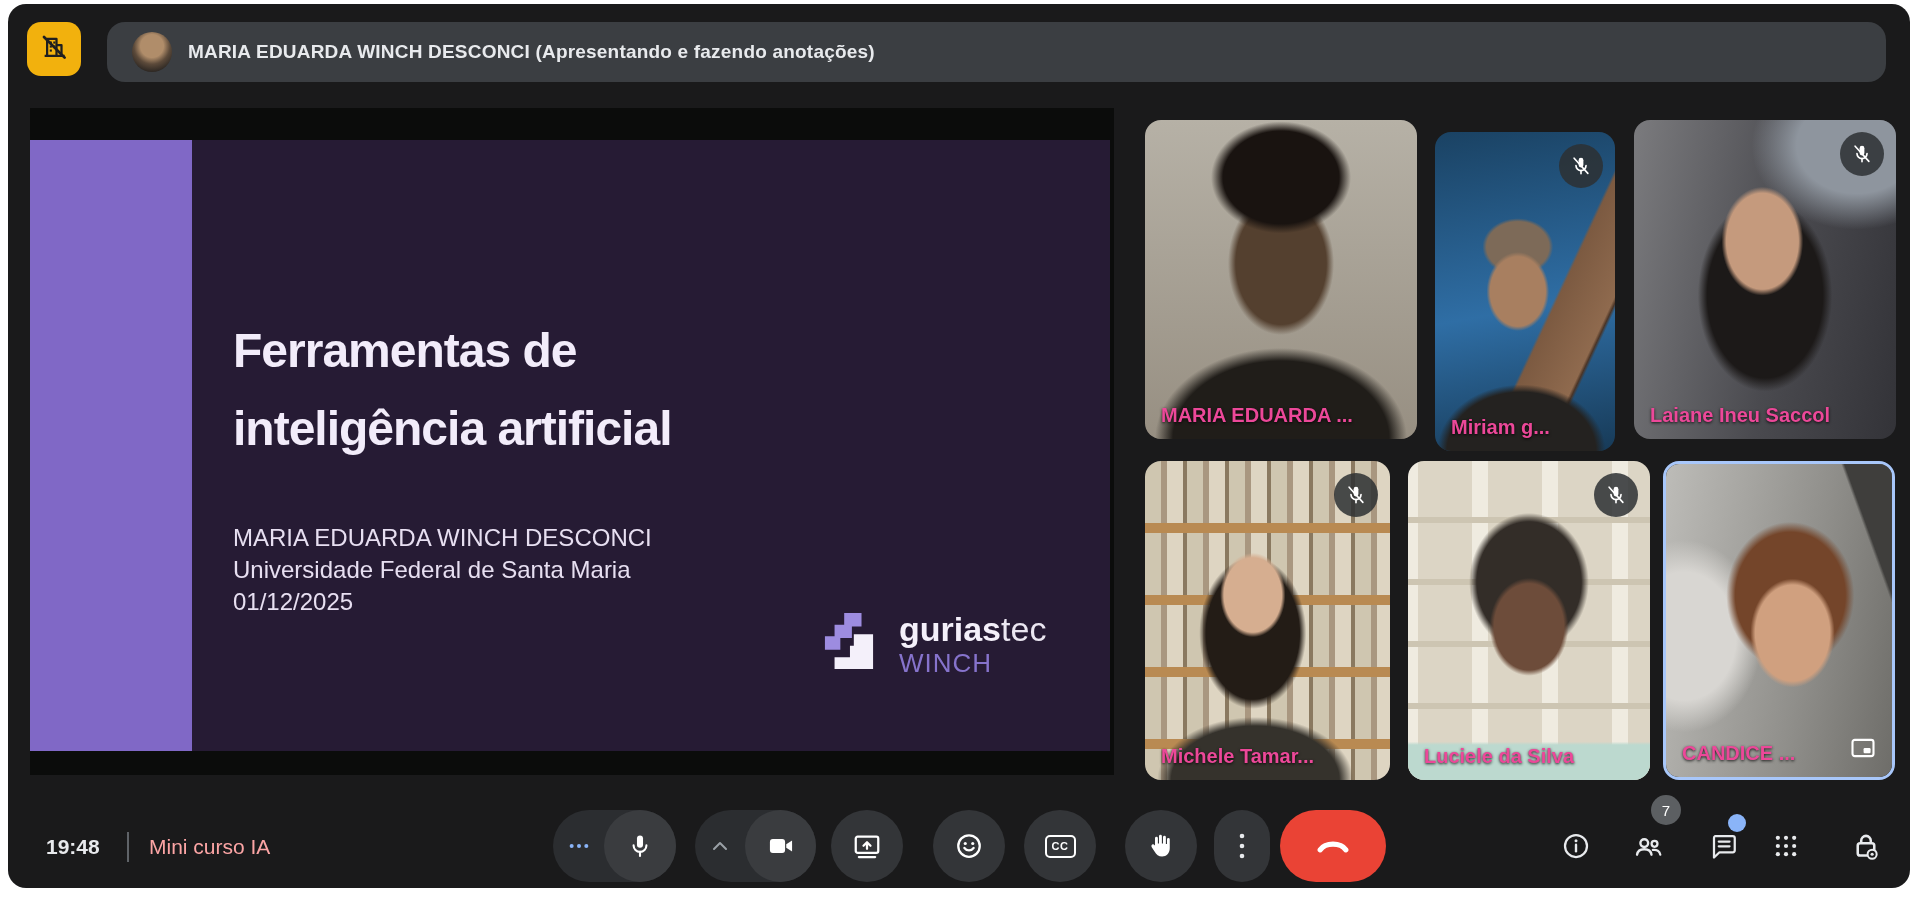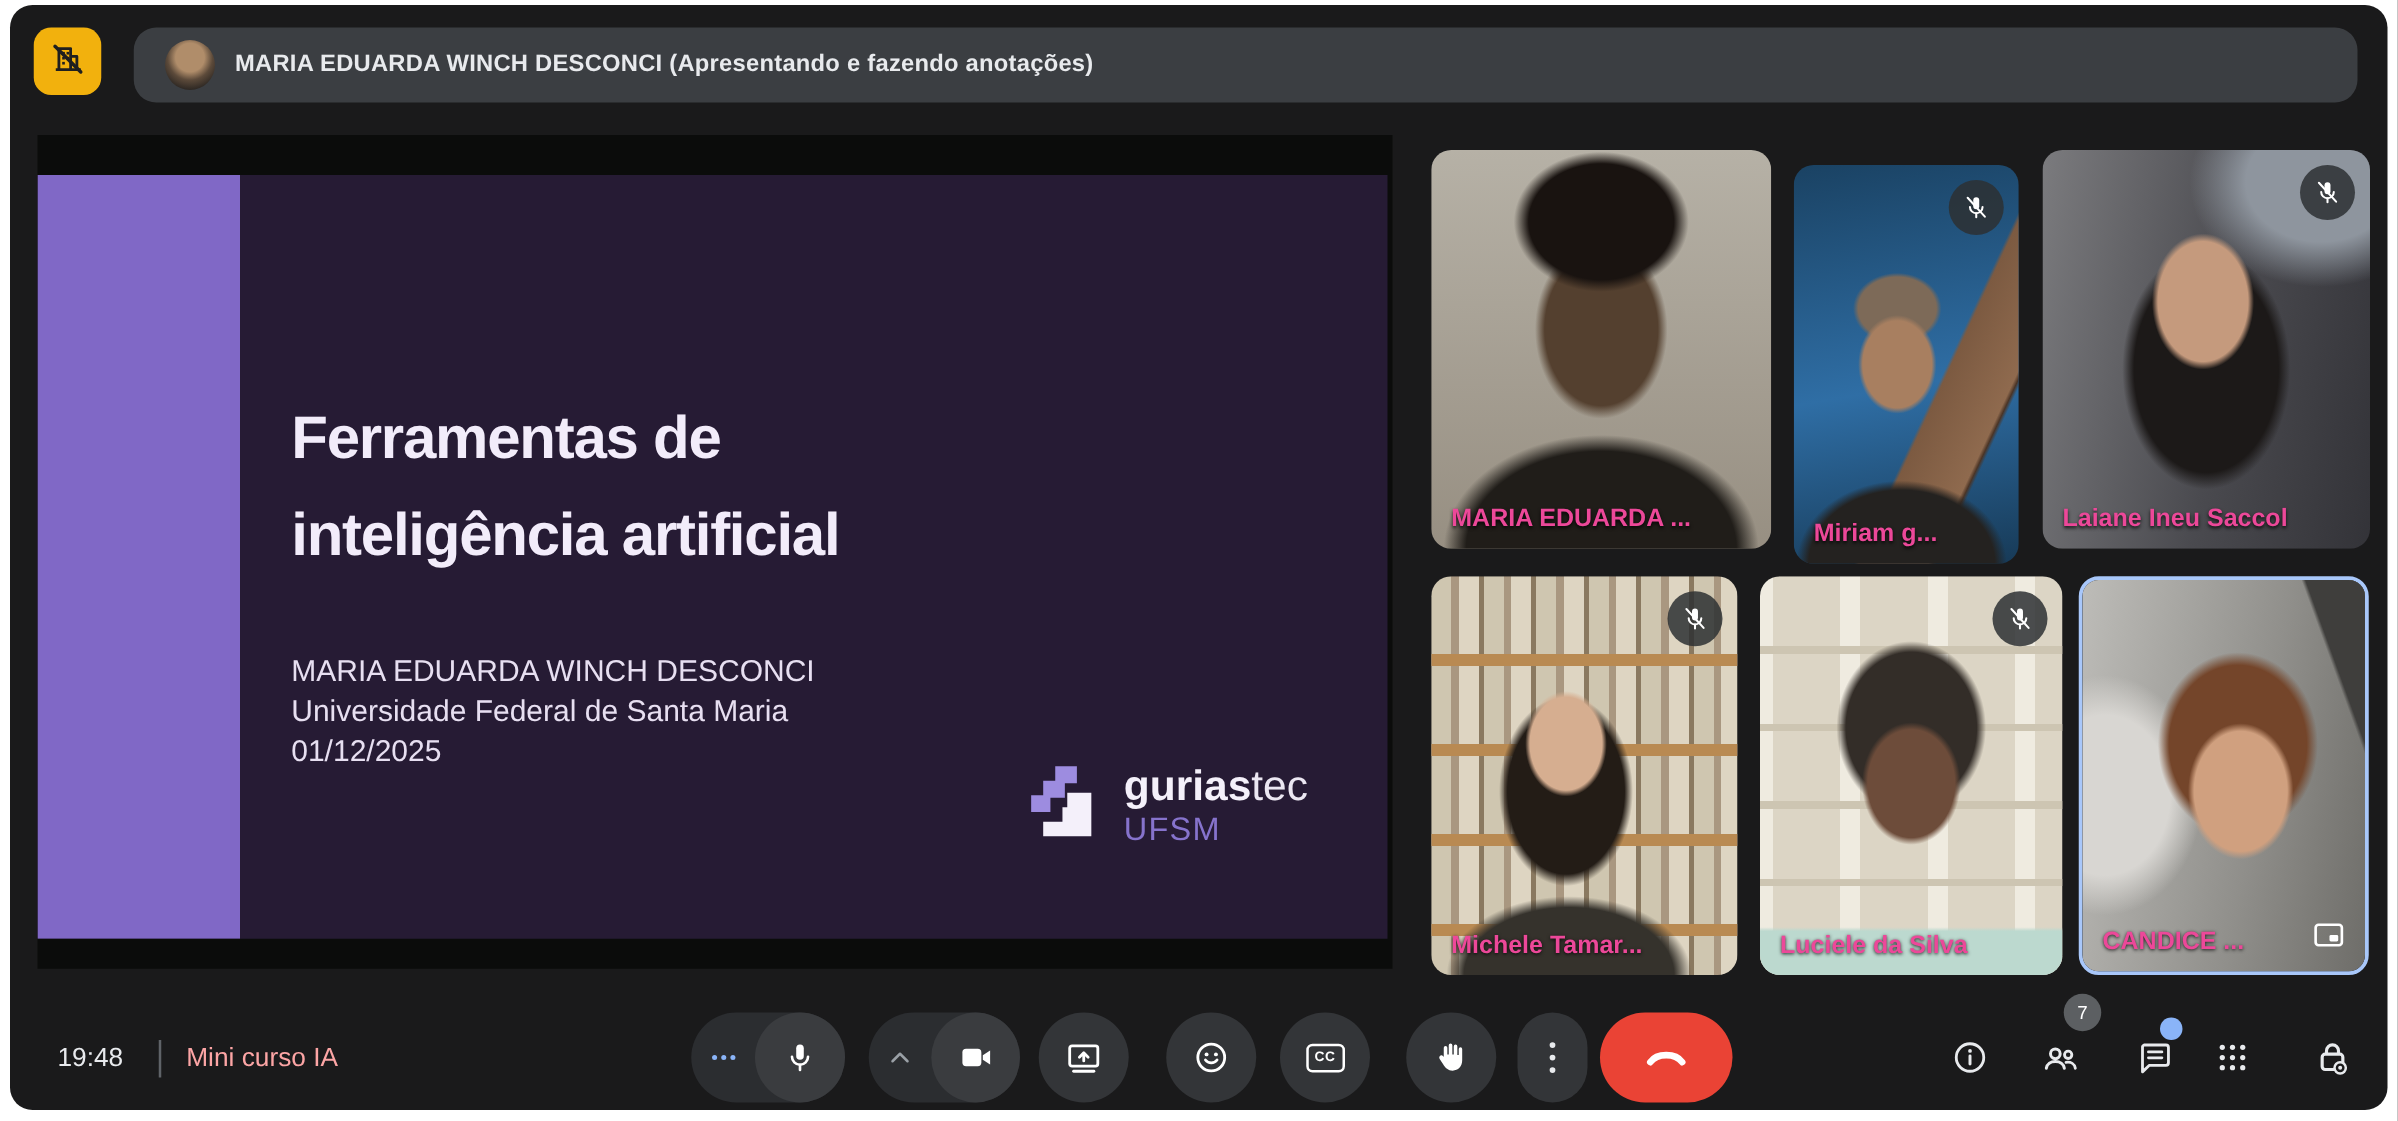--- a/index.html
+++ b/index.html
@@ -86,21 +86,21 @@
     repeating-linear-gradient(180deg, rgba(0,0,0,0) 0 56px, #cdc5b2 56px 62px),
     repeating-linear-gradient(90deg, #efebe0 0 10px, #dcd5c5 10px 64px, #efebe0 64px 70px); }
   .t6 .video { background:
     radial-gradient(62px 80px at 56% 54%, #d0a07f 60%, rgba(208,160,127,0) 68%),
     radial-gradient(100px 115px at 55% 42%, #74452a 55%, rgba(116,69,42,0) 64%),
     linear-gradient(250deg, #3f3e3c 0 14%, rgba(0,0,0,0) 15%),
     radial-gradient(130px 160px at 8% 55%, #d8d6d2 40%, rgba(216,214,210,0) 60%),
     linear-gradient(100deg,#bdbcb8,#908f8b 60%,#6e6d69); }
 
   
-  .time { position:absolute; left:38px; top:831px; color:#e8eaed; font-size:21px; font-weight:400; }
+  .time { position:absolute; left:38px; top:831px; color:#e8eaed; font-size:21px; font-weight:700; }
   .bar-divider { position:absolute; left:119px; top:828px; width:2px; height:30px; background:#5f6368; }
   .meeting-name { position:absolute; left:141px; top:831px; color:#fca5a5; font-size:21px; font-weight:500; }
 
   .ctl { position:absolute; top:806px; height:72px; border-radius:36px; background:#333538;
          display:flex; align-items:center; justify-content:center; cursor:pointer; }
   .ctl-pill { background:#2b2d30; justify-content:space-between; }
   .inner-circle { width:72px; height:72px; border-radius:50%; background:#3a3c3f;
                   display:flex; align-items:center; justify-content:center; }
   .pill-left { width:51px; display:flex; align-items:center; justify-content:center; }
   .hangup { background:#ea4335; }
@@ -155,21 +155,21 @@
         <span>
           <svg width="52" height="62" viewBox="0 0 54 62" fill="none">
             <path d="M22 2 H40 V16 H30 V28 H18 V40 H2 V26 H12 V14 H22 Z" fill="#9d8ce0"></path>
             <path d="M32 24 H52 V60 H12 V48 H28 V36 H32 Z" fill="#f4f0fa"></path>
           </svg>
         </span>
         <span>
           <div class="logo-text-line1">
             <span class="logo-bold">gurias</span><span class="logo-light">tec</span>
           </div>
-          <div class="logo-sub">UFSM</div>
+          <div class="logo-sub">WINCH</div>
         </span>
       </div>
     </div>
   </div>
 
   <div class="tile t1">
     <div class="video"></div>
     <div class="tile-name">MARIA EDUARDA ...</div>
   </div>
   <div class="tile t2">

